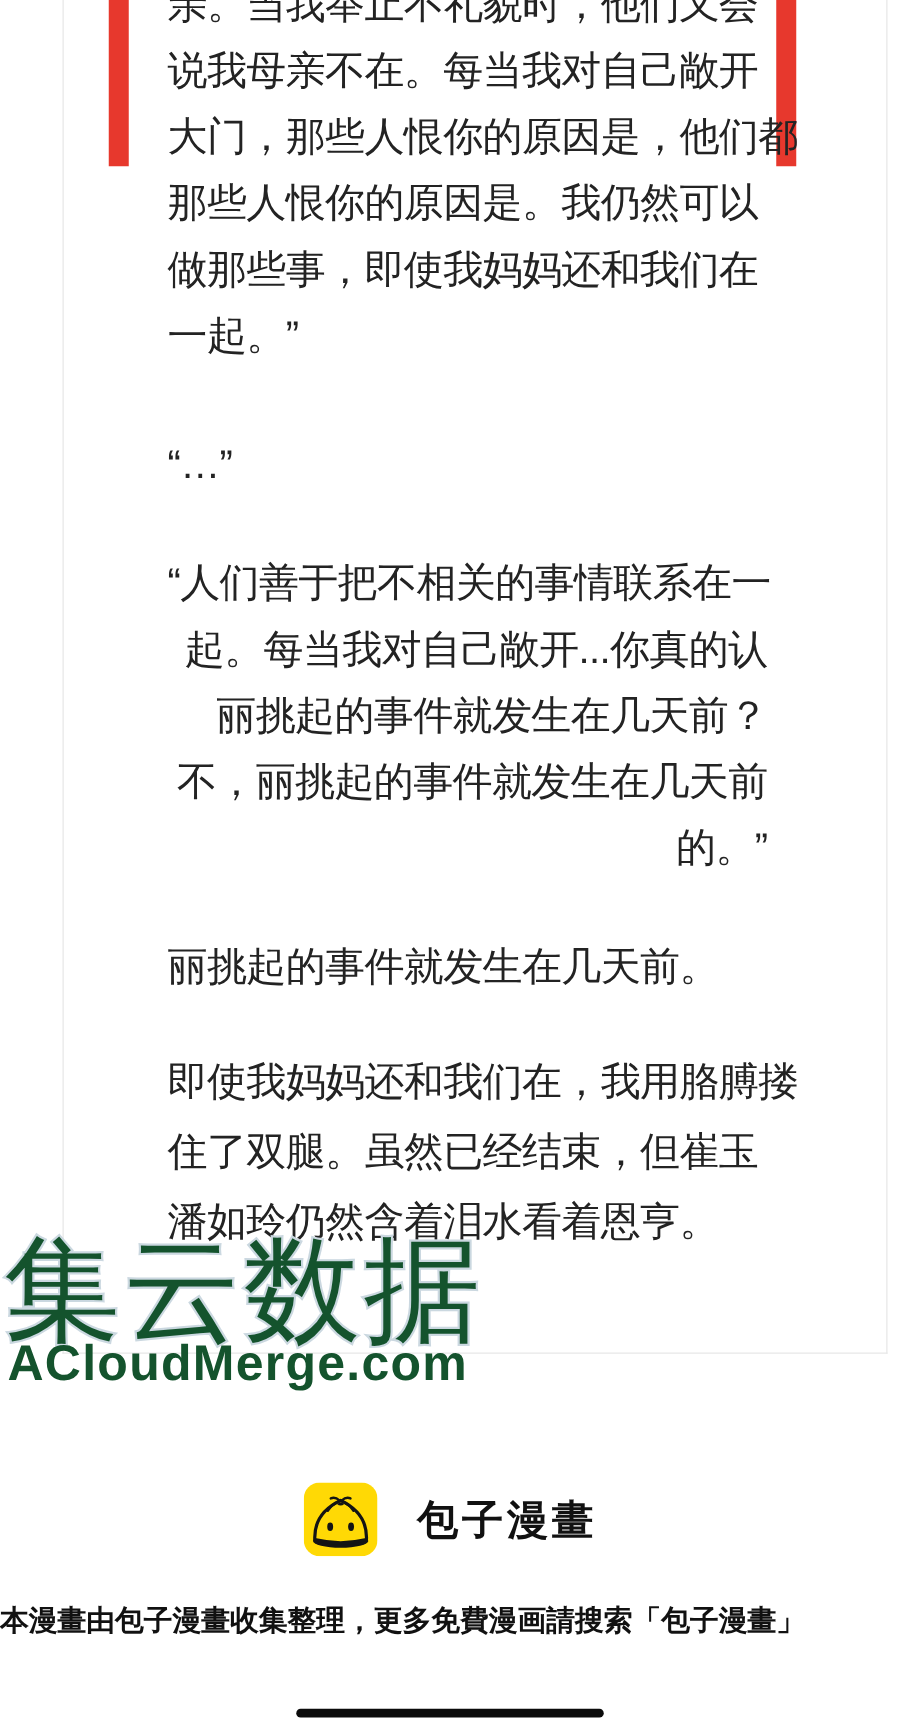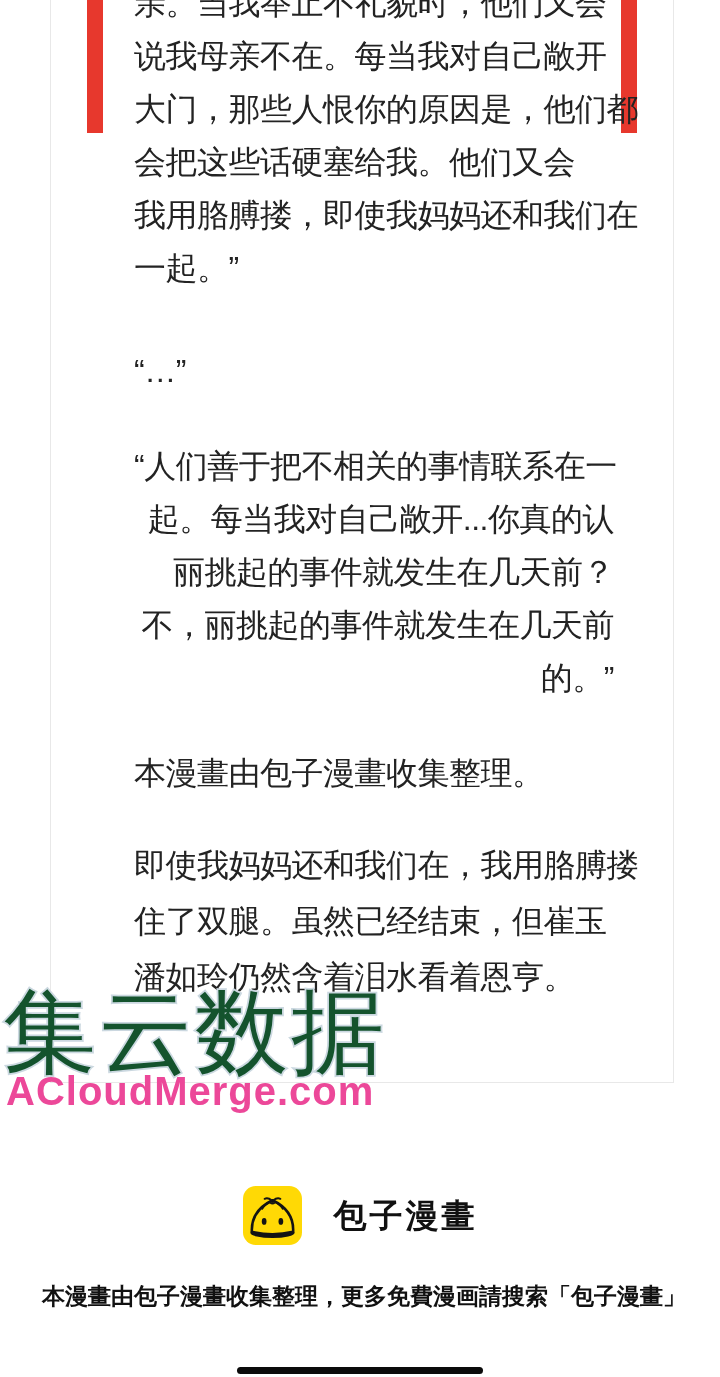--- a/index.html
+++ b/index.html
@@ -7,20 +7,21 @@
     position:relative;width:720px;height:1377px;margin:0 auto;
     background:#ffffff;overflow:hidden;
     font-family:"Liberation Sans",sans-serif;
   }
   
   .content-card{
     position:absolute;left:50px;top:0;width:622px;height:1082px;
     background:#ffffff;
     border-left:1px solid #e8e8e8;border-right:1px solid #e8e8e8;border-bottom:1px solid #e8e8e8;
     overflow:hidden;
+    padding-left:36px;
   }
   
   .panel-mark{position:absolute;top:0;width:16px;height:133px;background:#e7382d;}
   .panel-mark.left{left:36px;}   
   .panel-mark.right{left:570px;} 
 
   .para{
     position:absolute;left:83px;width:480px;
     font-size:32px;line-height:53px;letter-spacing:-0.5px;
     color:#232323;white-space:nowrap;
@@ -38,76 +39,76 @@
     font-size:93px;line-height:96px;font-weight:400;letter-spacing:3px;
     color:#14532d;
     -webkit-text-stroke:3.5px #cbd8e0;
     paint-order:stroke fill;
     text-shadow:0 0 1px #cbd8e0;
     white-space:nowrap;z-index:5;
   }
   .wm-url{
     position:absolute;left:6px;top:1070px;
     font-size:40px;line-height:42px;font-weight:700;letter-spacing:1px;
-    color:#ec4899;white-space:nowrap;z-index:5;
+    color:#14532d;white-space:nowrap;z-index:5;
   }
 
   
   .brand-row{
     position:absolute;left:0;top:1186px;width:720px;
     display:flex;justify-content:center;align-items:center;gap:32px;
   }
   .brand-logo{width:59px;height:59px;display:block;}
   .brand-name{
     font-size:33px;font-weight:700;color:#111111;letter-spacing:3px;
     line-height:59px;white-space:nowrap;
   }
   .notice{
     position:absolute;left:0;top:1279px;width:632px;
     text-align:center;font-size:23px;font-weight:700;color:#111111;
-    line-height:34px;letter-spacing:0;white-space:nowrap;margin-left:42px;
+    line-height:34px;letter-spacing:0;white-space:nowrap;
   }
   
   .home-indicator{
     position:absolute;left:237px;top:1367px;width:246px;height:7px;
     border-radius:4px;background:#0b0b0b;
   }
 </style>
 </head>
 <body>
 
 <div id="screen">
 
   <div class="content-card">
     <div class="panel-mark left"></div>
     <div class="panel-mark right"></div>
 
     <div class="para p1">
       <div>亲。当我举止不礼貌时，他们又会</div>
       <div>说我母亲不在。每当我对自己敞开</div>
       <div>大门，那些人恨你的原因是，他们都</div>
-      <div>会把这些话硬塞给我。他们又会</div>
-      <div>我用胳膊搂，即使我妈妈还和我们在</div>
+      <div>那些人恨你的原因是。我仍然可以</div>
+      <div>做那些事，即使我妈妈还和我们在</div>
       <div>一起。”</div>
     </div>
 
     <div class="para p-quote">
       <div>“…”</div>
     </div>
 
     <div class="para p2">
       <div>“人们善于把不相关的事情联系在一</div>
       <div>起。每当我对自己敞开...你真的认</div>
       <div>丽挑起的事件就发生在几天前？</div>
       <div>不，丽挑起的事件就发生在几天前</div>
       <div>的。”</div>
     </div>
 
     <div class="para p3">
-      <div>本漫畫由包子漫畫收集整理。</div>
+      <div>丽挑起的事件就发生在几天前。</div>
     </div>
 
     <div class="para p4 loose">
       <div>即使我妈妈还和我们在，我用胳膊搂</div>
       <div>住了双腿。虽然已经结束，但崔玉</div>
       <div>潘如玲仍然含着泪水看着恩亨。</div>
     </div>
   </div>
 
   <div class="wm-title">集云数据</div>

